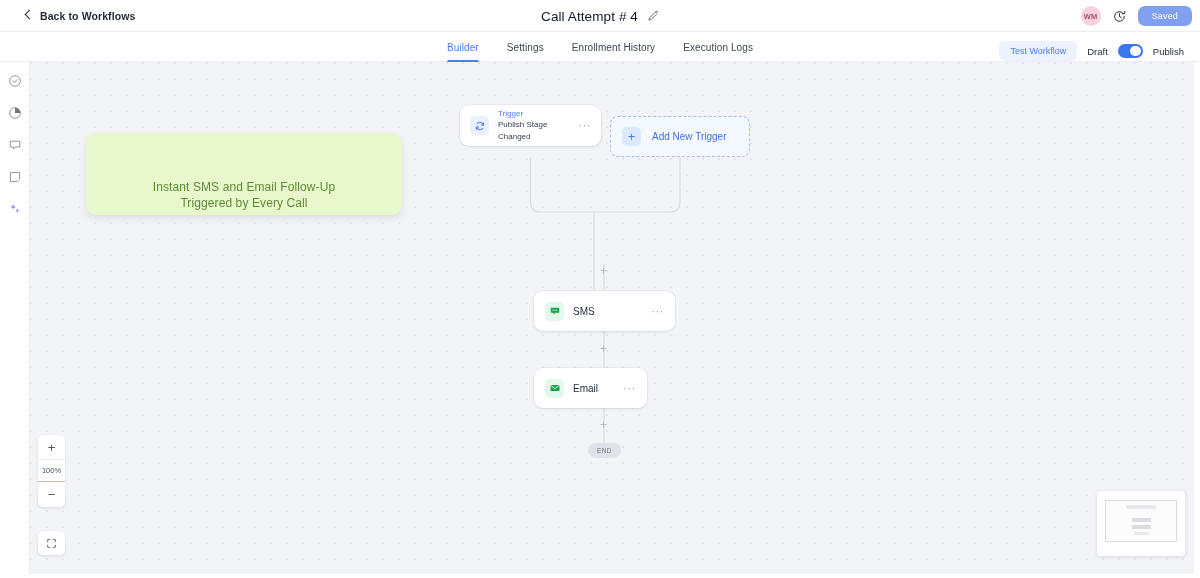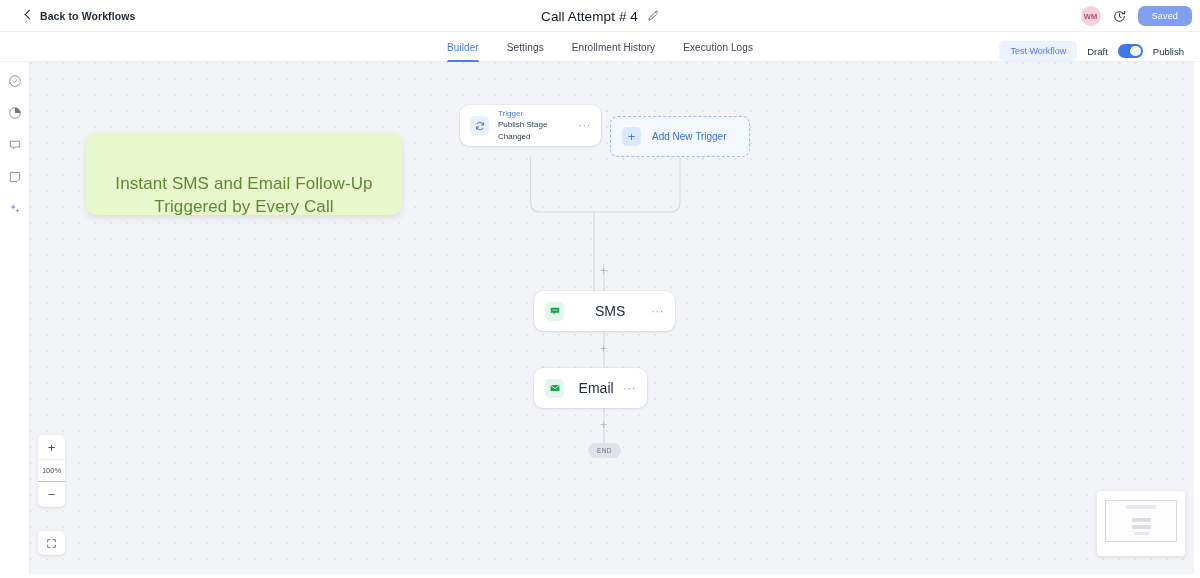--- a/index.html
+++ b/index.html
@@ -127,21 +127,21 @@
 
   
   .callout {
     position: absolute; left: 86px; top: 133px; width: 316px; height: 82px;
     background: #e9f7cd; border-radius: 10px;
     box-shadow: 0 3px 7px rgba(60,70,40,.13);
     display: flex; align-items: center; justify-content: center;
     text-align: center; padding: 0 14px;
   }
   .callout-text {
-    font-size: 17px; line-height: 1.32; color: #5c8a33; font-weight: 400;
+    font-size: 12px; line-height: 1.32; color: #5c8a33; font-weight: 400;
     letter-spacing: .1px;
     margin-top: 43px;
   }
 
   
   .node {
     position: absolute; background: #ffffff; border-radius: 9px;
     box-shadow: 0 1px 3px rgba(16,24,40,.10), 0 0 0 1px rgba(16,24,40,.035);
     display: flex; align-items: center; cursor: pointer;
   }
@@ -153,21 +153,21 @@
     width: 19px; height: 19px; border-radius: 5px;
     display: flex; align-items: center; justify-content: center; flex: none;
   }
   .icon-trigger { background: #eaf0fe; }
   .icon-sms     { background: #e4f7ec; }
   .icon-email   { background: #e4f7ec; }
 
   .node-body { margin-left: 9px; flex: 1; min-width: 0; }
   .node-title-blue { font-size: 8px; color: #4a7bf7; font-weight: 500; line-height: 1.35; }
   .node-sub { font-size: 8px; color: #374151; line-height: 1.45; }
-  .node-label { font-size: 14px; color: #1f2937; text-align: center; }
+  .node-label { font-size: 10px; color: #1f2937; }
   .node-dots {
     font-size: 11px; color: #9aa1ae; letter-spacing: .6px;
     flex: none; line-height: 1; cursor: pointer; padding-left: 4px;
   }
 
   .add-trigger {
     position: absolute; left: 610px; top: 116px; width: 140px; height: 41px;
     border: 1.3px dashed #9fbcf7; background: #f4f8ff; border-radius: 8px;
     display: flex; align-items: center; padding: 0 11px; cursor: pointer;
   }

